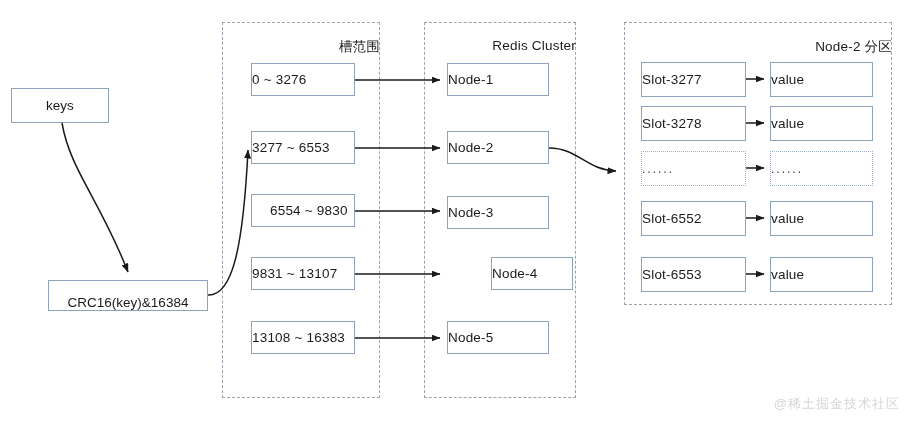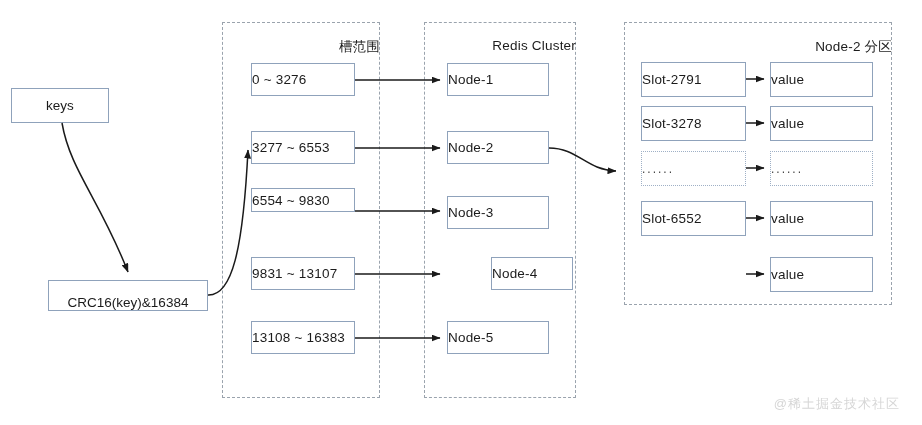--- a/index.html
+++ b/index.html
@@ -105,21 +105,21 @@
   <div class="plain-box" style="left:48px; top:280px; width:160px; height:31px;align-items:flex-end;">
     <span>CRC16(key)&amp;16384</span>
   </div>
 
   <div class="node-box" style="left:251px; top:63px; width:104px; height:33px;">
     <span>0 ~ 3276</span>
   </div>
   <div class="node-box" style="left:251px; top:131px; width:104px; height:33px;">
     <span>3277 ~ 6553</span>
   </div>
-  <div class="node-box" style="left:251px; top:188px; width:104px; height:24px;">
+  <div class="node-box" style="left:251px; top:194px; width:104px; height:33px;padding-left:18px;">
     <span>6554 ~ 9830</span>
   </div>
   <div class="node-box" style="left:251px; top:257px; width:104px; height:33px;">
     <span>9831 ~ 13107</span>
   </div>
   <div class="node-box" style="left:251px; top:321px; width:104px; height:33px;">
     <span>13108 ~ 16383</span>
   </div>
 
   <div class="node-box" style="left:447px; top:63px; width:102px; height:33px;">
@@ -132,30 +132,33 @@
     <span>Node-3</span>
   </div>
   <div class="node-box" style="left:447px; top:257px; width:82px; height:33px;margin-left:44px;">
     <span>Node-4</span>
   </div>
   <div class="node-box" style="left:447px; top:321px; width:102px; height:33px;">
     <span>Node-5</span>
   </div>
 
   <div class="node-box" style="left:641px; top:62px; width:105px; height:35px;">
-    <span>Slot-2791</span>
+    <span>Slot-3277</span>
   </div>
   <div class="node-box" style="left:641px; top:106px; width:105px; height:35px;">
     <span>Slot-3278</span>
   </div>
   <div class="node-box ellipsis" style="left:641px; top:151px; width:105px; height:35px;">
     <span>......</span>
   </div>
   <div class="node-box" style="left:641px; top:201px; width:105px; height:35px;">
     <span>Slot-6552</span>
+  </div>
+  <div class="node-box" style="left:641px; top:257px; width:105px; height:35px;">
+    <span>Slot-6553</span>
   </div>
 
   <div class="node-box" style="left:770px; top:62px; width:103px; height:35px;">
     <span>value</span>
   </div>
   <div class="node-box" style="left:770px; top:106px; width:103px; height:35px;">
     <span>value</span>
   </div>
   <div class="node-box ellipsis" style="left:770px; top:151px; width:103px; height:35px;">
     <span>......</span>

